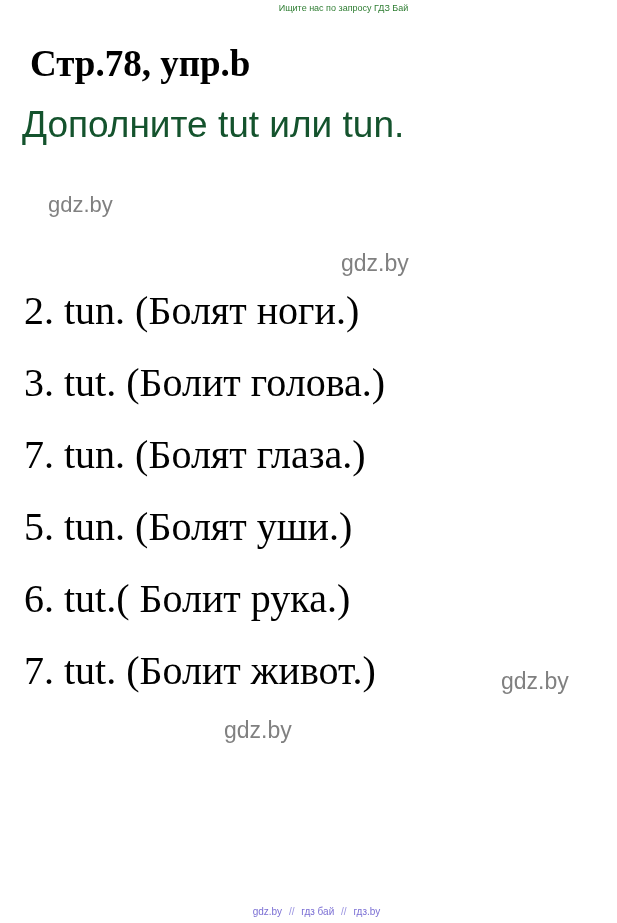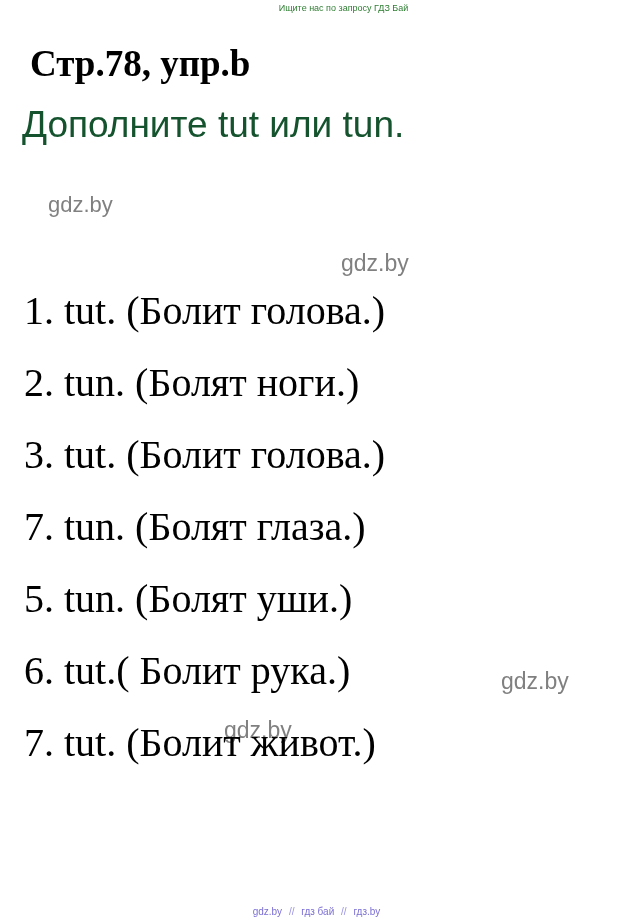--- a/index.html
+++ b/index.html
@@ -128,21 +128,20 @@
     <h1 class="title">Стр.78, упр.b</h1>
     <div class="subtitle">Дополните tut или tun.</div>
   </div>
 
   <div class="wm wm-1">gdz.by</div>
   <div class="wm wm-2">gdz.by</div>
   <div class="wm wm-3">gdz.by</div>
   <div class="wm wm-4">gdz.by</div>
 
   <div class="answers">
-    <div class="answer-line">1. tut. (Болит голова.)</div>
     <div class="answer-line">2. tun. (Болят ноги.)</div>
     <div class="answer-line">3. tut. (Болит голова.)</div>
     <div class="answer-line">7. tun. (Болят глаза.)</div>
     <div class="answer-line">5. tun. (Болят уши.)</div>
     <div class="answer-line">6. tut.( Болит рука.)</div>
     <div class="answer-line">7. tut. (Болит живот.)</div>
   </div>
 
   <div class="footer">
     <span>gdz.by</span>

